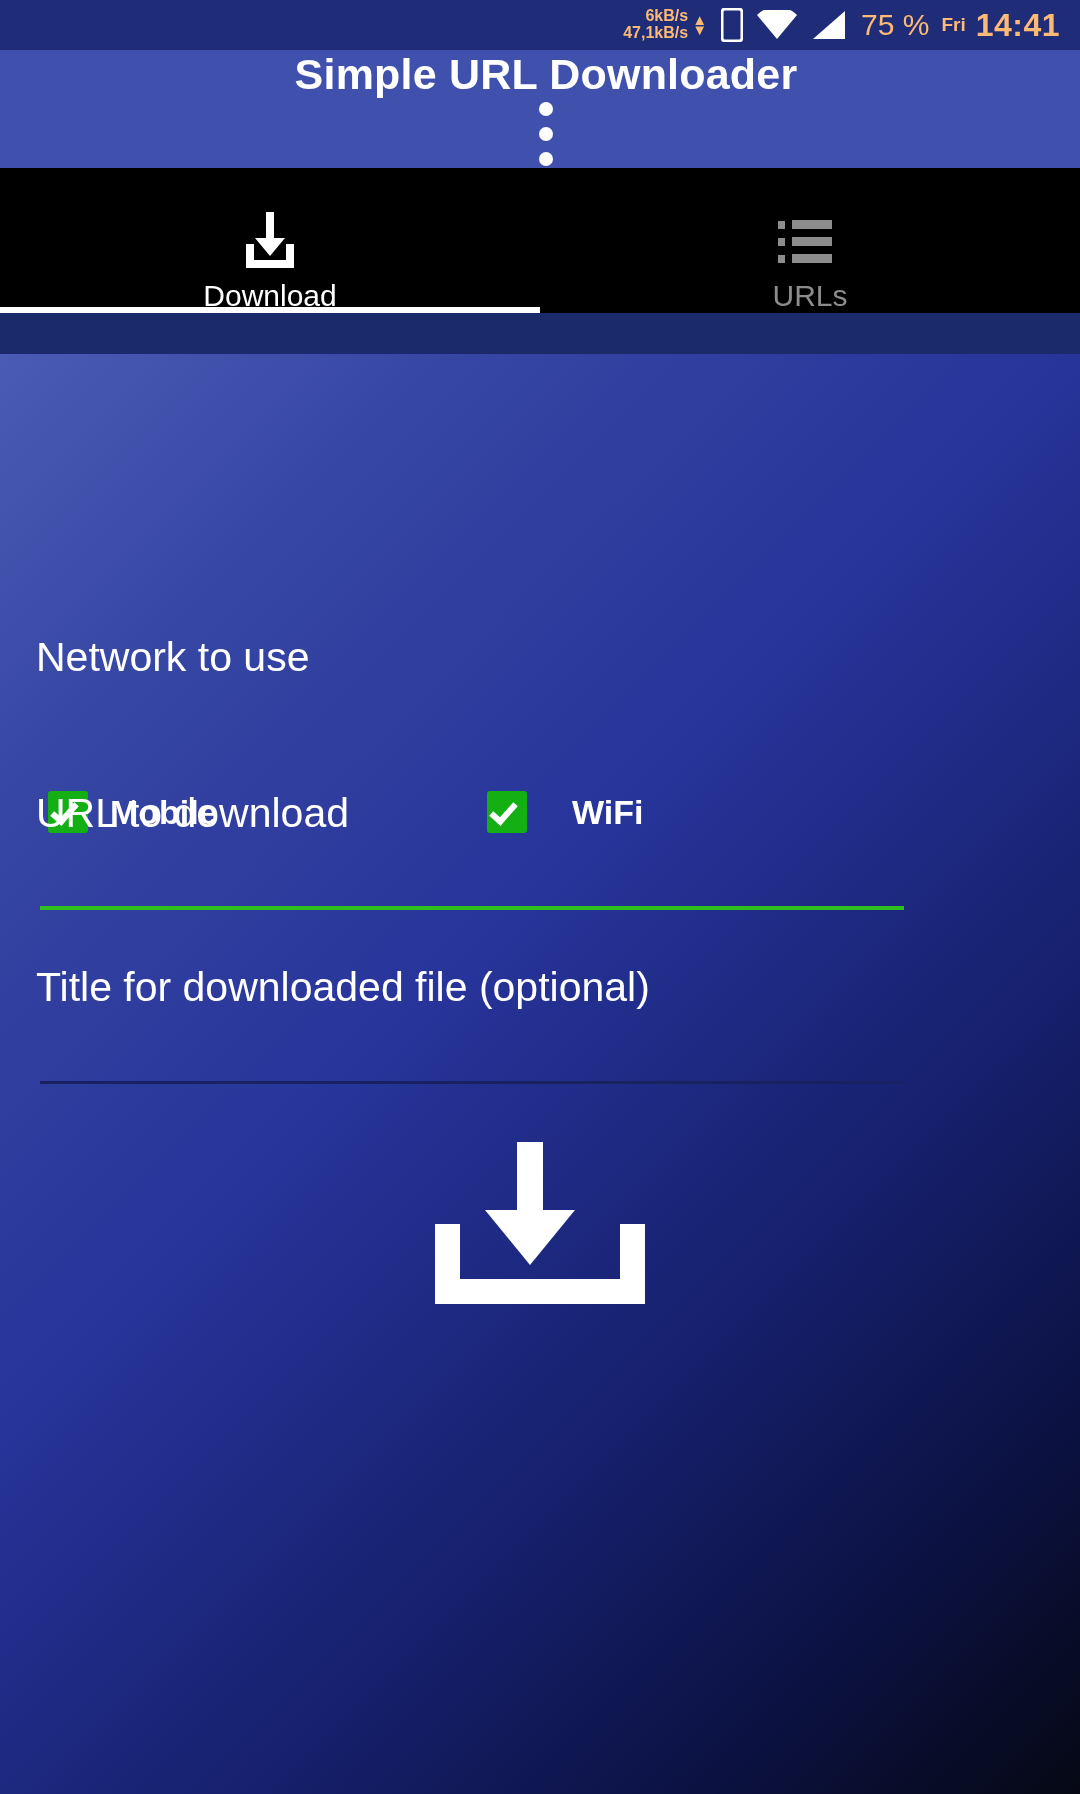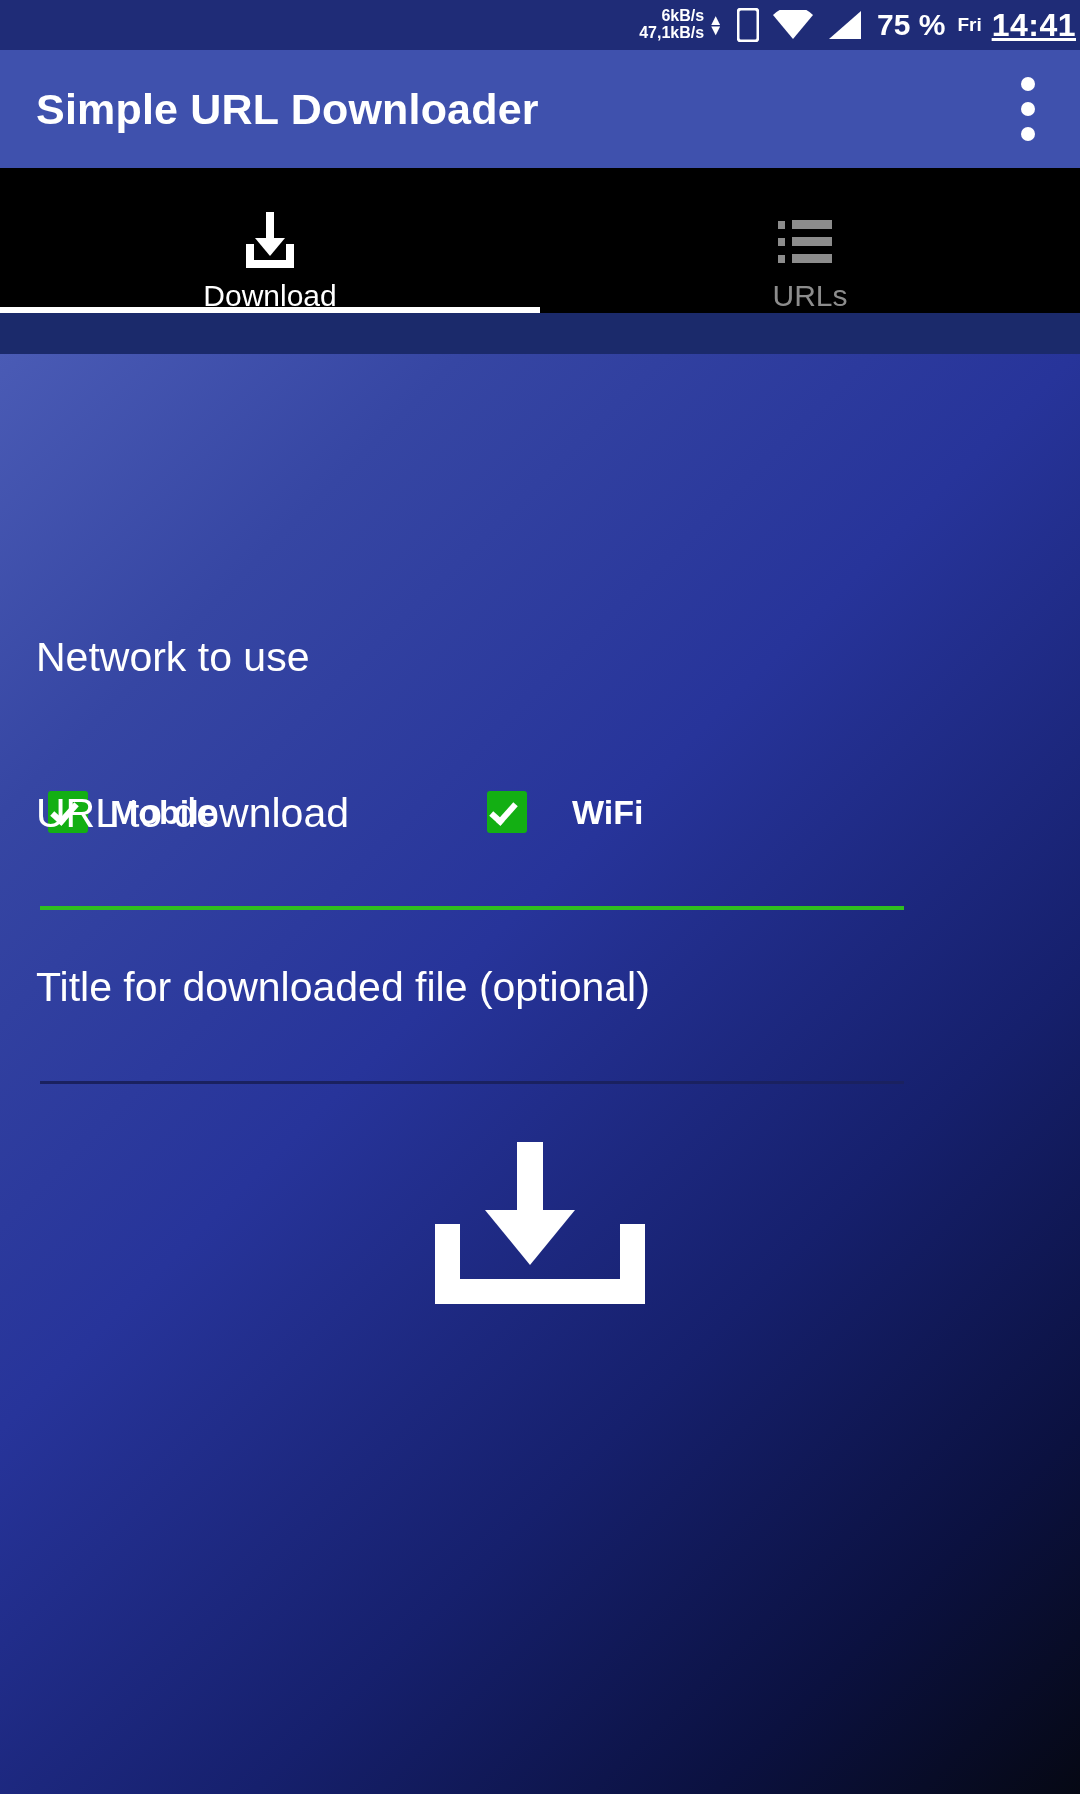--- a/index.html
+++ b/index.html
@@ -21,23 +21,23 @@
 
   
   #status-bar {
     position: absolute;
     left: 0; top: 0;
     width: 1080px; height: 50px;
     background: #1f2c77;
     display: flex;
     align-items: center;
     justify-content: flex-end;
-    padding-right: 4px;
-    box-sizing: border-box;
-    color: #ffffff;
+    padding-right: 20px;
+    box-sizing: border-box;
+    color: #fdba74;
   }
   .sb-speed {
     display: flex;
     align-items: center;
     gap: 4px;
     margin-right: 14px;
   }
   .sb-speed-nums {
     display: flex;
     flex-direction: column;
@@ -50,47 +50,47 @@
     display: flex;
     flex-direction: column;
     align-items: center;
     justify-content: center;
     line-height: 0.7;
     font-size: 15px;
   }
   .sb-icon { margin-right: 14px; display:flex; align-items:center; }
   .sb-battery {
     font-size: 30px;
-    font-weight: 700;
+    font-weight: 400;
     letter-spacing: 0px;
     margin-right: 12px;
     white-space: nowrap;
   }
   .sb-day {
     font-size: 19px;
     font-weight: 700;
     margin-right: 10px;
   }
   .sb-clock {
     font-size: 32px;
     font-weight: 700;
     letter-spacing: 0.5px;
-    text-decoration: underline;
   }
 
   
   #app-bar {
     position: absolute;
     left: 0; top: 50px;
     width: 1080px; height: 118px;
     background: #3f51ad;
     display: flex;
     align-items: center;
     box-sizing: border-box;
     padding: 0 24px 0 36px;
+    flex-direction: column;
   }
   #app-title {
     color: #ffffff;
     font-size: 43px;
     font-weight: 700;
     letter-spacing: 0.2px;
     flex: 1;
   }
   #overflow-menu {
     width: 56px; height: 100px;

